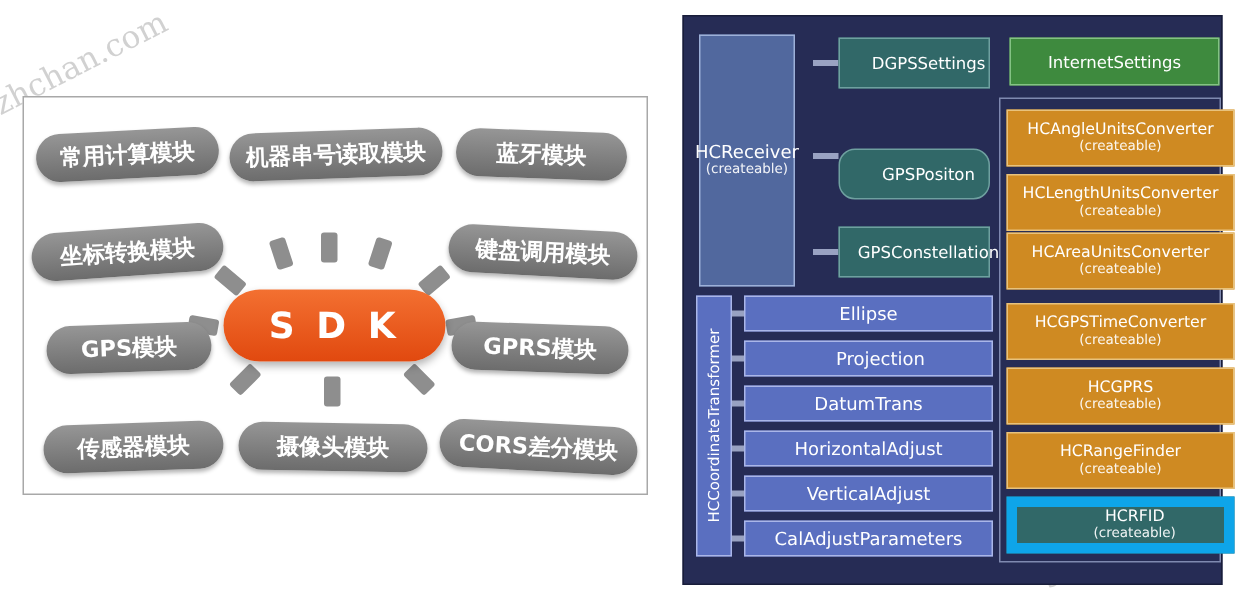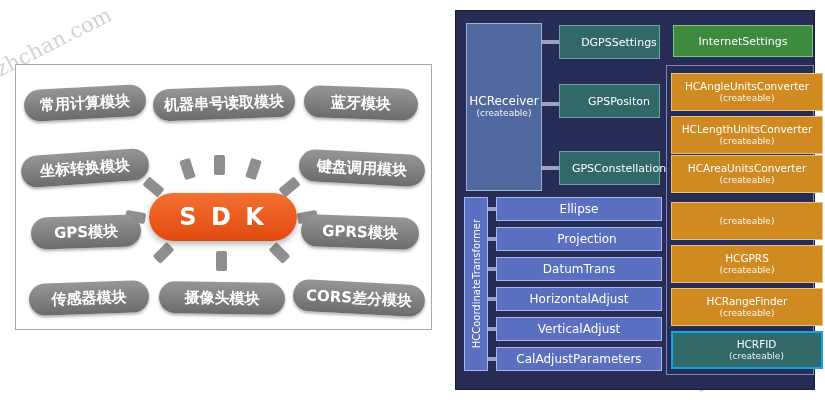--- a/index.html
+++ b/index.html
@@ -60,35 +60,35 @@
   .class-panel{
     position:absolute;left:455px;top:10px;width:360px;height:380px;
     background:#262c55;border:1px solid #181d3a;box-sizing:border-box;
   }
   .node{
     position:absolute;box-sizing:border-box;color:#fff;text-align:center;
     display:flex;flex-direction:column;align-items:center;justify-content:center;
   }
   .node-title{font-size:11px;line-height:13px;}
   .node-sub{font-size:9px;opacity:.92;line-height:11px;}
-  .receiver{left:10px;top:12px;width:76px;height:168px;background:#51689e;border:1px solid #9db0d8;}
+  .receiver{left:10px;top:12px;width:64px;height:168px;background:#51689e;border:1px solid #9db0d8;}
   .receiver .node-title{font-size:12px;}
   .teal-node{background:#316868;border:1px solid #6fa0a0;padding-left:19px;}
   .t0,.t1,.t2{left:103px;width:101px;height:34px;font-size:11px;}
-  .t0{top:14px;} .t1{top:73px;} .t2{top:140px;}
+  .t0{top:14px;} .t1{top:88px;border-radius:11px;} .t2{top:140px;}
   .green-node{
     left:217px;top:14px;width:140px;height:32px;
     background:#3e8a3e;border:1px solid #84c284;font-size:11px;
   }
   .conv-frame{position:absolute;left:210px;top:54px;width:148px;height:310px;border:1px solid #7f89b0;box-sizing:border-box;}
   .conv{left:215px;width:152px;height:38px;background:#cf8a22;border:1px solid #e8c27c;}
   .conv .node-title{font-size:10.5px;}
   .o0{top:62px;} .o1{top:105px;} .o2{top:144px;} .o3{top:191px;}
   .o4{top:234px;} .o5{top:277px;} .o6{top:320px;}
-  .conv.teal-node{background:#316868;border:2px solid #0ea5e9;}
+  .conv.teal-node{background:#316868;border:7px solid #0ea5e9;}
   .transformer{left:8px;top:186px;width:24px;height:174px;background:#5a6fc0;border:1px solid #aab6e8;}
   .vtext{writing-mode:vertical-rl;transform:rotate(180deg);font-size:10px;white-space:nowrap;}
   .blue-node{left:40px;width:166px;height:24px;background:#5a6fc0;border:1px solid #aab6e8;font-size:12px;}
   .b0{top:186px;} .b1{top:216px;padding-left:16px;} .b2{top:246px;} .b3{top:276px;} .b4{top:306px;} .b5{top:336px;}
   .conn{position:absolute;background:#99a2c2;height:4px;}
   .cr{left:86px;width:17px;}
   .cr0{top:29px;} .cr1{top:91px;} .cr2{top:155px;}
   .ct{left:32px;width:8px;}
   .ct0{top:196px;} .ct1{top:226px;} .ct2{top:256px;} .ct3{top:286px;} .ct4{top:316px;} .ct5{top:346px;}
 </style>
@@ -151,20 +151,21 @@
     </div>
     <div class="node conv o1">
       <div class="node-title">HCLengthUnitsConverter</div>
       <div class="node-sub">(createable)</div>
     </div>
     <div class="node conv o2">
       <div class="node-title">HCAreaUnitsConverter</div>
       <div class="node-sub">(createable)</div>
     </div>
     <div class="node conv o3">
+      <div class="node-title">HCGPSTimeConverter</div>
       <div class="node-sub">(createable)</div>
     </div>
     <div class="node conv o4">
       <div class="node-title">HCGPRS</div>
       <div class="node-sub">(createable)</div>
     </div>
     <div class="node conv o5">
       <div class="node-title">HCRangeFinder</div>
       <div class="node-sub">(createable)</div>
     </div>

